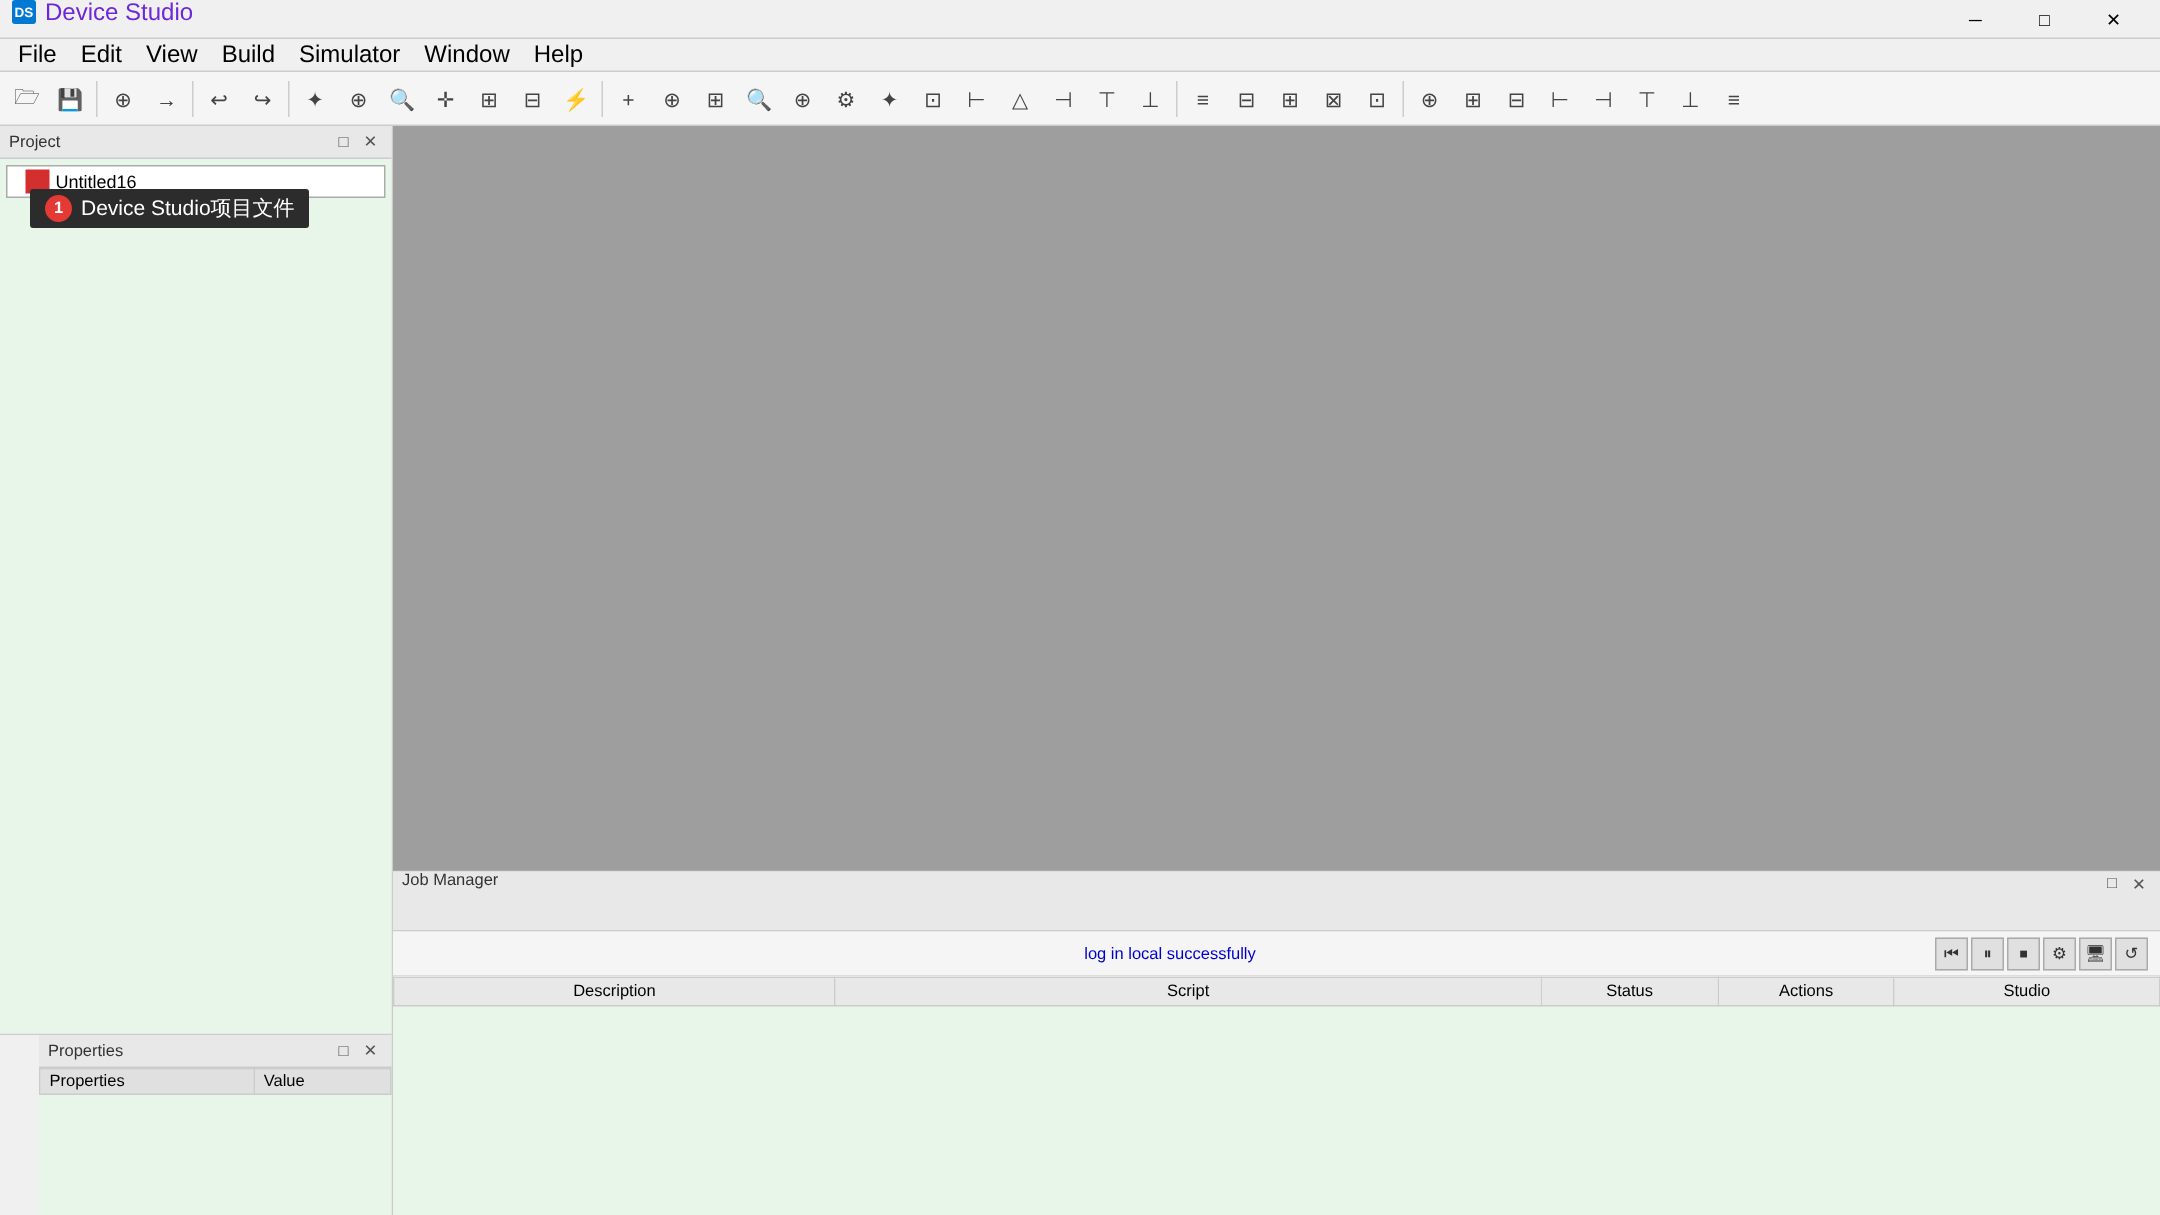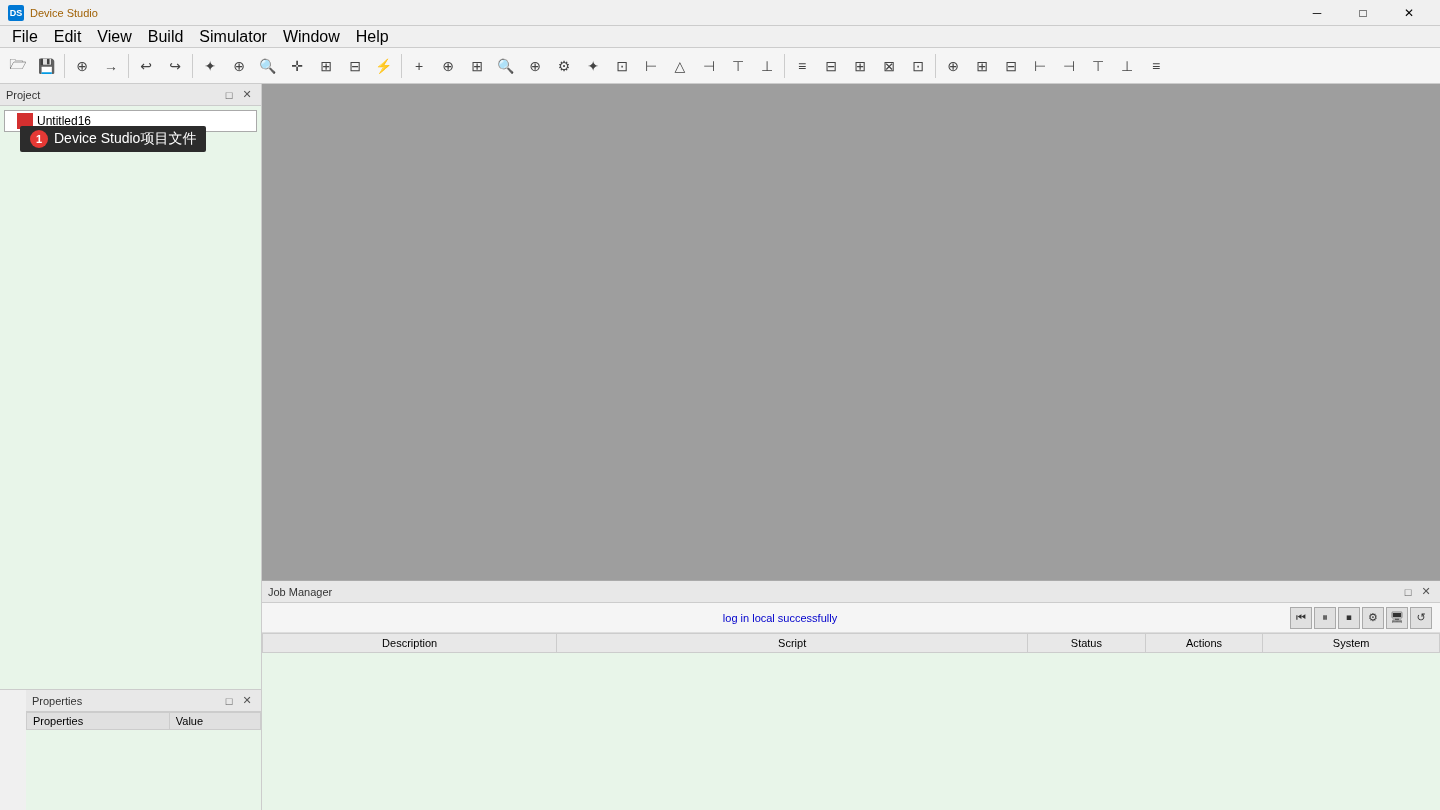--- a/index.html
+++ b/index.html
@@ -3,32 +3,32 @@
   <meta charset="utf-8">
   <style>
     * { box-sizing: border-box; margin: 0; padding: 0; }
     body { font-family: 'Segoe UI', Arial, sans-serif; font-size: 12px; background: #f0f0f0; overflow: hidden; width: 1440px; height: 810px; }
 
     
     #title-bar {
       height: 26px;
       background: #f0f0f0;
       display: flex;
-      align-items: center;
+      align-items: flex-start;
       padding: 0 8px;
       border-bottom: 1px solid #ccc;
       user-select: none;
     }
     #title-bar .app-icon {
       width: 16px; height: 16px; margin-right: 6px;
       background: #0078d4;
       display: inline-flex; align-items: center; justify-content: center;
       color: white; font-size: 9px; font-weight: bold; border-radius: 2px;
     }
-    #title-bar .title-text { font-size: 11px; flex: 1; color: #a16207; }
+    #title-bar .title-text { font-size: 16px; flex: 1; color: #6d28d9; }
     #title-bar .window-controls { display: flex; gap: 0; }
     #title-bar .win-btn {
       width: 46px; height: 26px; border: none; background: transparent;
       cursor: pointer; font-size: 12px; display: flex; align-items: center; justify-content: center;
     }
 
     
     #menu-bar {
       height: 22px;
       background: #f0f0f0;
@@ -220,25 +220,25 @@
     
     #job-manager {
       height: 230px;
       border-top: 1px solid #aaa;
       display: flex;
       flex-direction: column;
       background: #fff;
       flex-shrink: 0;
     }
     #job-manager-header {
-      height: 22px;
+      height: 40px;
       background: #e8e8e8;
       border-bottom: 1px solid #ccc;
       display: flex;
-      align-items: center;
+      align-items: flex-start;
       padding: 0 6px;
       font-size: 11px;
     }
     #job-manager-header .jm-title { flex: 1; color: #333; }
     #job-manager-header .jm-btns { display: flex; gap: 2px; }
     #job-manager-header .jm-btn {
       width: 16px; height: 16px;
       background: transparent; border: none; cursor: pointer;
       font-size: 11px; color: #555; display: flex; align-items: center; justify-content: center;
     }
@@ -437,21 +437,21 @@
         </div>
       </div>
       <div id="job-manager-table">
         <table class="jm-table">
           <thead>
             <tr>
               <th style="width:25%;">Description</th>
               <th style="width:40%;">Script</th>
               <th style="width:10%;">Status</th>
               <th style="width:10%;">Actions</th>
-              <th style="width:15%;">System</th>
+              <th style="width:15%;">Studio</th>
             </tr>
           </thead>
           <tbody id="jm-tbody"></tbody>
         </table>
       </div>
     </div>
 
   </div>
 </div>
 

